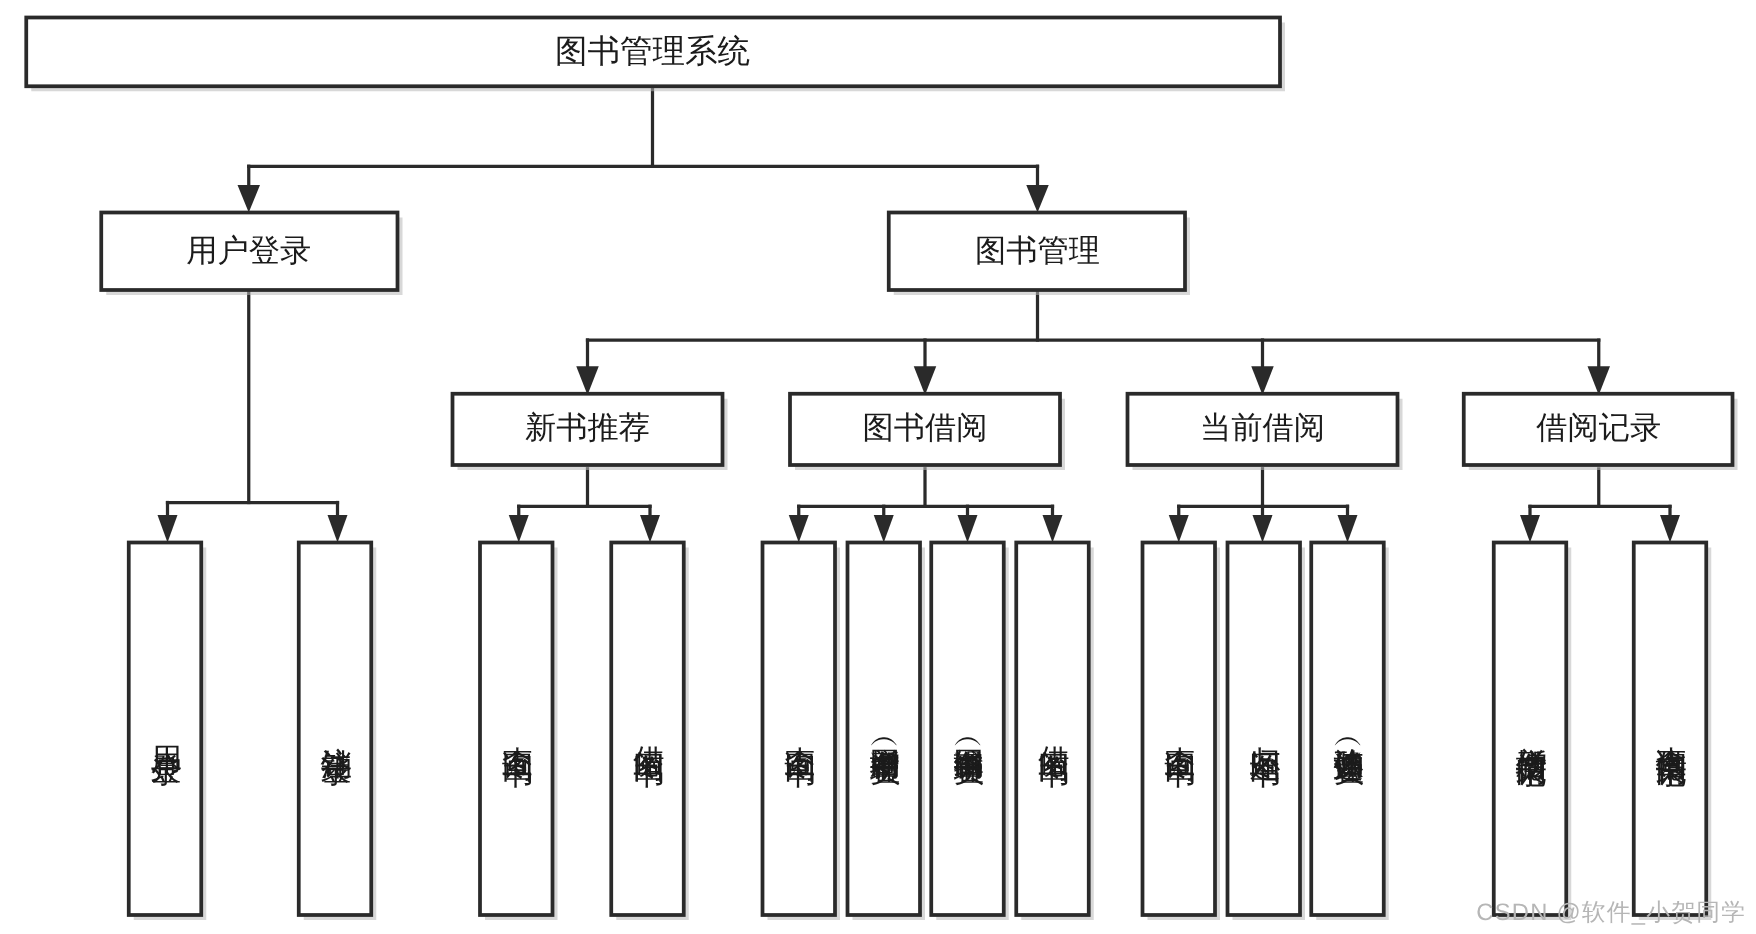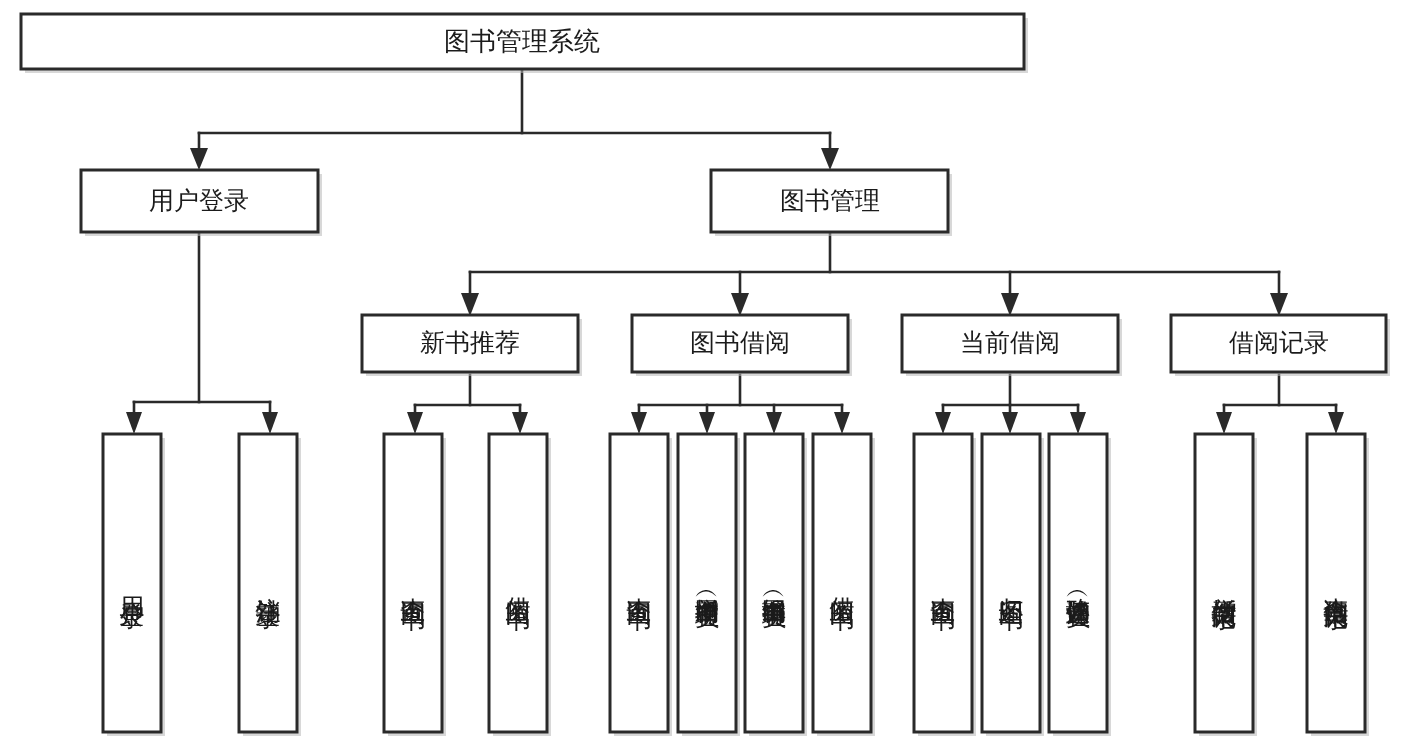--- a/index.html
+++ b/index.html
@@ -231,14 +231,15 @@
   <div class="vlabel" style="left:745px; top:438px; width:58px; height:290px; font-size:24px; letter-spacing:1px;">编辑图书（管理员）</div>
   <div class="vlabel" style="left:813px; top:434px; width:58px; height:298px; font-size:25px;">借阅图书</div>
 
   <div class="vlabel" style="left:914px; top:434px; width:58px; height:298px; font-size:25px;">查询图书</div>
   <div class="vlabel" style="left:982px; top:434px; width:58px; height:298px; font-size:25px;">归还图书</div>
   <div class="vlabel" style="left:1049px; top:438px; width:58px; height:290px; font-size:24px; letter-spacing:1px;">确认归还（管理员）</div>
 
   <div class="vlabel" style="left:1195px; top:434px; width:58px; height:298px; font-size:25px; letter-spacing:2px;">新增借阅记录</div>
   <div class="vlabel" style="left:1307px; top:434px; width:58px; height:298px; font-size:25px; letter-spacing:2px;">查询借阅记录</div>
 
+  <div class="watermark">CSDN @软件_小贺同学</div>
 
 </div>
 
 </body></html>

